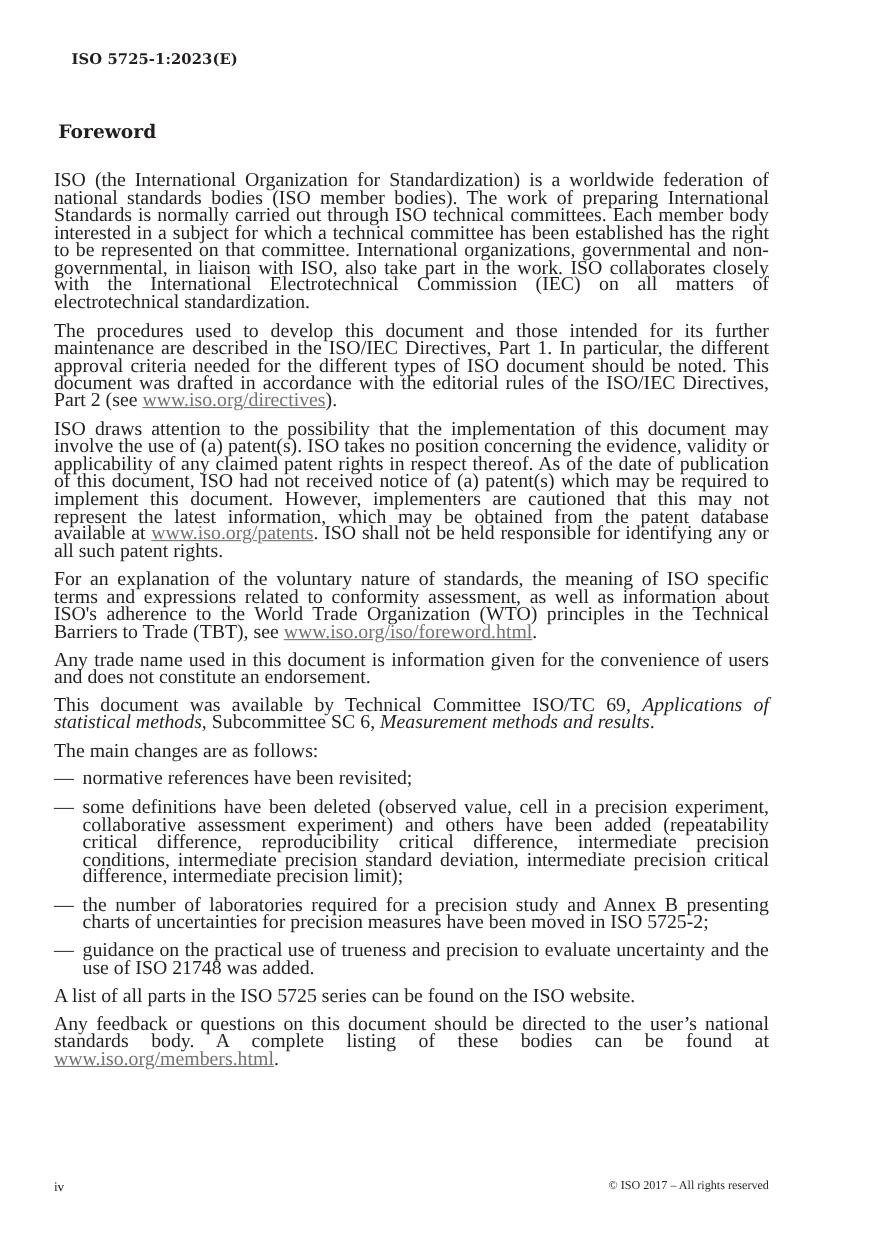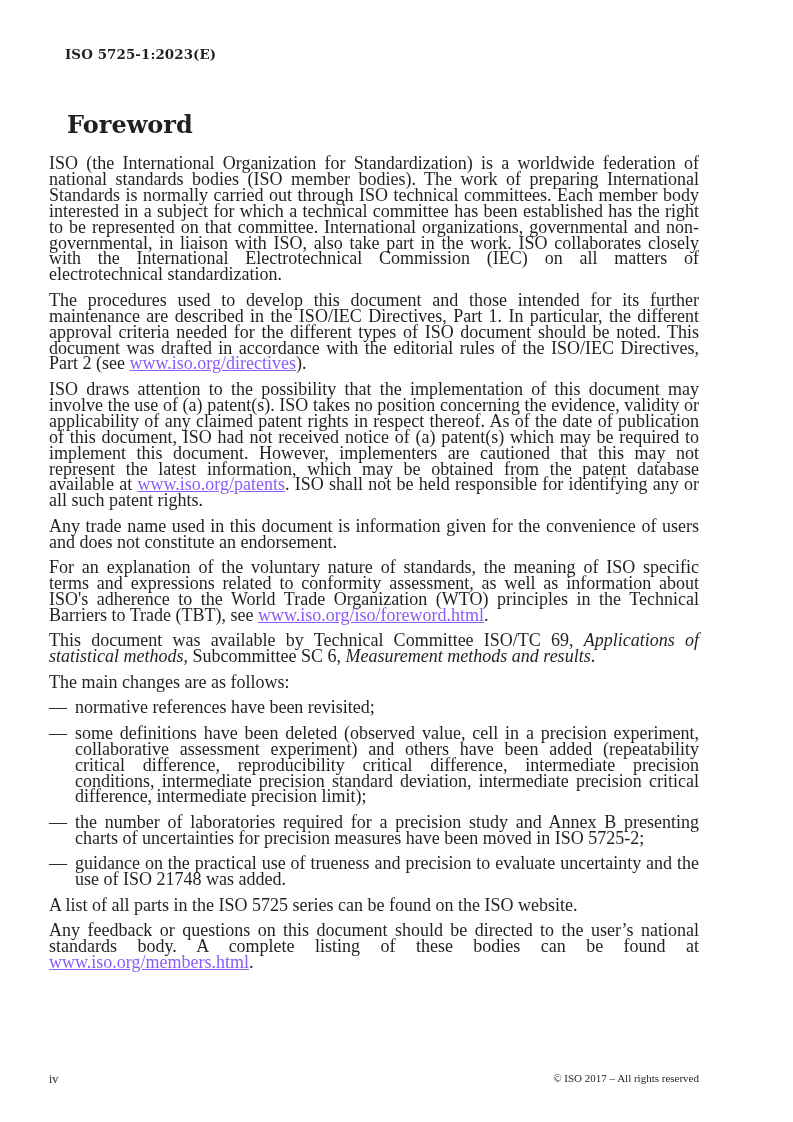--- a/index.html
+++ b/index.html
@@ -1,26 +1,26 @@
 <!DOCTYPE html>
 <html><head>
 <meta charset="utf-8">
 <style>
   html, body { margin: 0; padding: 0; background: #ffffff; }
   body { width: 793px; height: 1122px; position: relative; overflow: hidden;
          font-family: "Liberation Serif", "DejaVu Serif", serif; color: #231f20; }
   .page { position: absolute; left: 49px; top: 0; width: 650px; }
   .doc-id { position: absolute; top: 46px; left: 0; font-family: "DejaVu Serif", serif;
             font-weight: bold; font-size: 13.4px; letter-spacing: 0.1px; margin-left: 16px; }
-  .title { position: absolute; top: 110px; left: 18px; font-family: "DejaVu Serif", serif;
-           font-weight: bold; font-size: 24px; }
+  .title { position: absolute; top: 110px; left: 4px; font-family: "DejaVu Serif", serif;
+           font-weight: bold; font-size: 17px; }
   .body { position: absolute; top: 156px; left: 0; width: 650px; font-size: 18px;
           line-height: 15.9px; text-align: justify; }
   .body p { margin: 0 0 9.6px 0; }
-  .body a { color: #8b5cf6; text-decoration: underline; }
+  .body a { color: #737373; text-decoration: underline; }
   .body i { }
   .li { display: flex; margin: 0 0 9.6px 0; }
   .li .dash { width: 26px; flex: none; }
   .li .txt { flex: 1; text-align: justify; }
   .footer { position: absolute; top: 1072px; left: 0; width: 650px; font-size: 12px;
             display: flex; justify-content: space-between; gap: 25px; }
   .footer .copy { font-size: 11px; }
 </style>
 </head>
 <body>
@@ -29,23 +29,23 @@
   <div class="doc-id">ISO 5725-1:2023(E)</div>
   <h1 class="title" style="margin:0">Foreword</h1>
 
   <div class="body">
     <p>ISO (the International Organization for Standardization) is a worldwide federation of national standards bodies (ISO member bodies). The work of preparing International Standards is normally carried out through ISO technical committees. Each member body interested in a subject for which a technical committee has been established has the right to be represented on that committee. International organizations, governmental and non-governmental, in liaison with ISO, also take part in the work. ISO collaborates closely with the International Electrotechnical Commission (IEC) on all matters of electrotechnical standardization.</p>
 
     <p><span>The procedures used to develop this document and those intended for its further maintenance are described in the ISO/IEC Directives, Part 1. In particular, the different approval criteria needed for the different types of ISO document should be noted. This document was drafted in accordance with the editorial rules of the ISO/IEC Directives, Part 2 (see </span><a href="#">www.iso.org/directives</a><span>).</span></p>
 
     <p><span>ISO draws attention to the possibility that the implementation of this document may involve the use of (a) patent(s). ISO takes no position concerning the evidence, validity or applicability of any claimed patent rights in respect thereof. As of the date of publication of this document, ISO had not received notice of (a) patent(s) which may be required to implement this document. However, implementers are cautioned that this may not represent the latest information, which may be obtained from the patent database available at </span><a href="#">www.iso.org/patents</a><span>. ISO shall not be held responsible for identifying any or all such patent rights.</span></p>
 
+    <p><span>For an explanation of the voluntary nature of standards, the meaning of ISO specific terms and expressions related to conformity assessment, as well as information about ISO's adherence to the World Trade Organization (WTO) principles in the Technical Barriers to Trade (TBT), see </span><a href="#">www.iso.org/iso/foreword.html</a><span>.</span></p>
+
     <p>Any trade name used in this document is information given for the convenience of users and does not constitute an endorsement.</p>
-
-    <p><span>For an explanation of the voluntary nature of standards, the meaning of ISO specific terms and expressions related to conformity assessment, as well as information about ISO's adherence to the World Trade Organization (WTO) principles in the Technical Barriers to Trade (TBT), see </span><a href="#">www.iso.org/iso/foreword.html</a><span>.</span></p>
 
     <p><span>This document was available by Technical Committee ISO/TC 69, </span><i>Applications of statistical methods</i><span>, Subcommittee SC 6, </span><i>Measurement methods and results</i><span>.</span></p>
 
 
     <p>The main changes are as follows:</p>
 
     <div>
       <div class="li">
         <span class="dash">—</span>
         <span class="txt">normative references have been revisited;</span>

